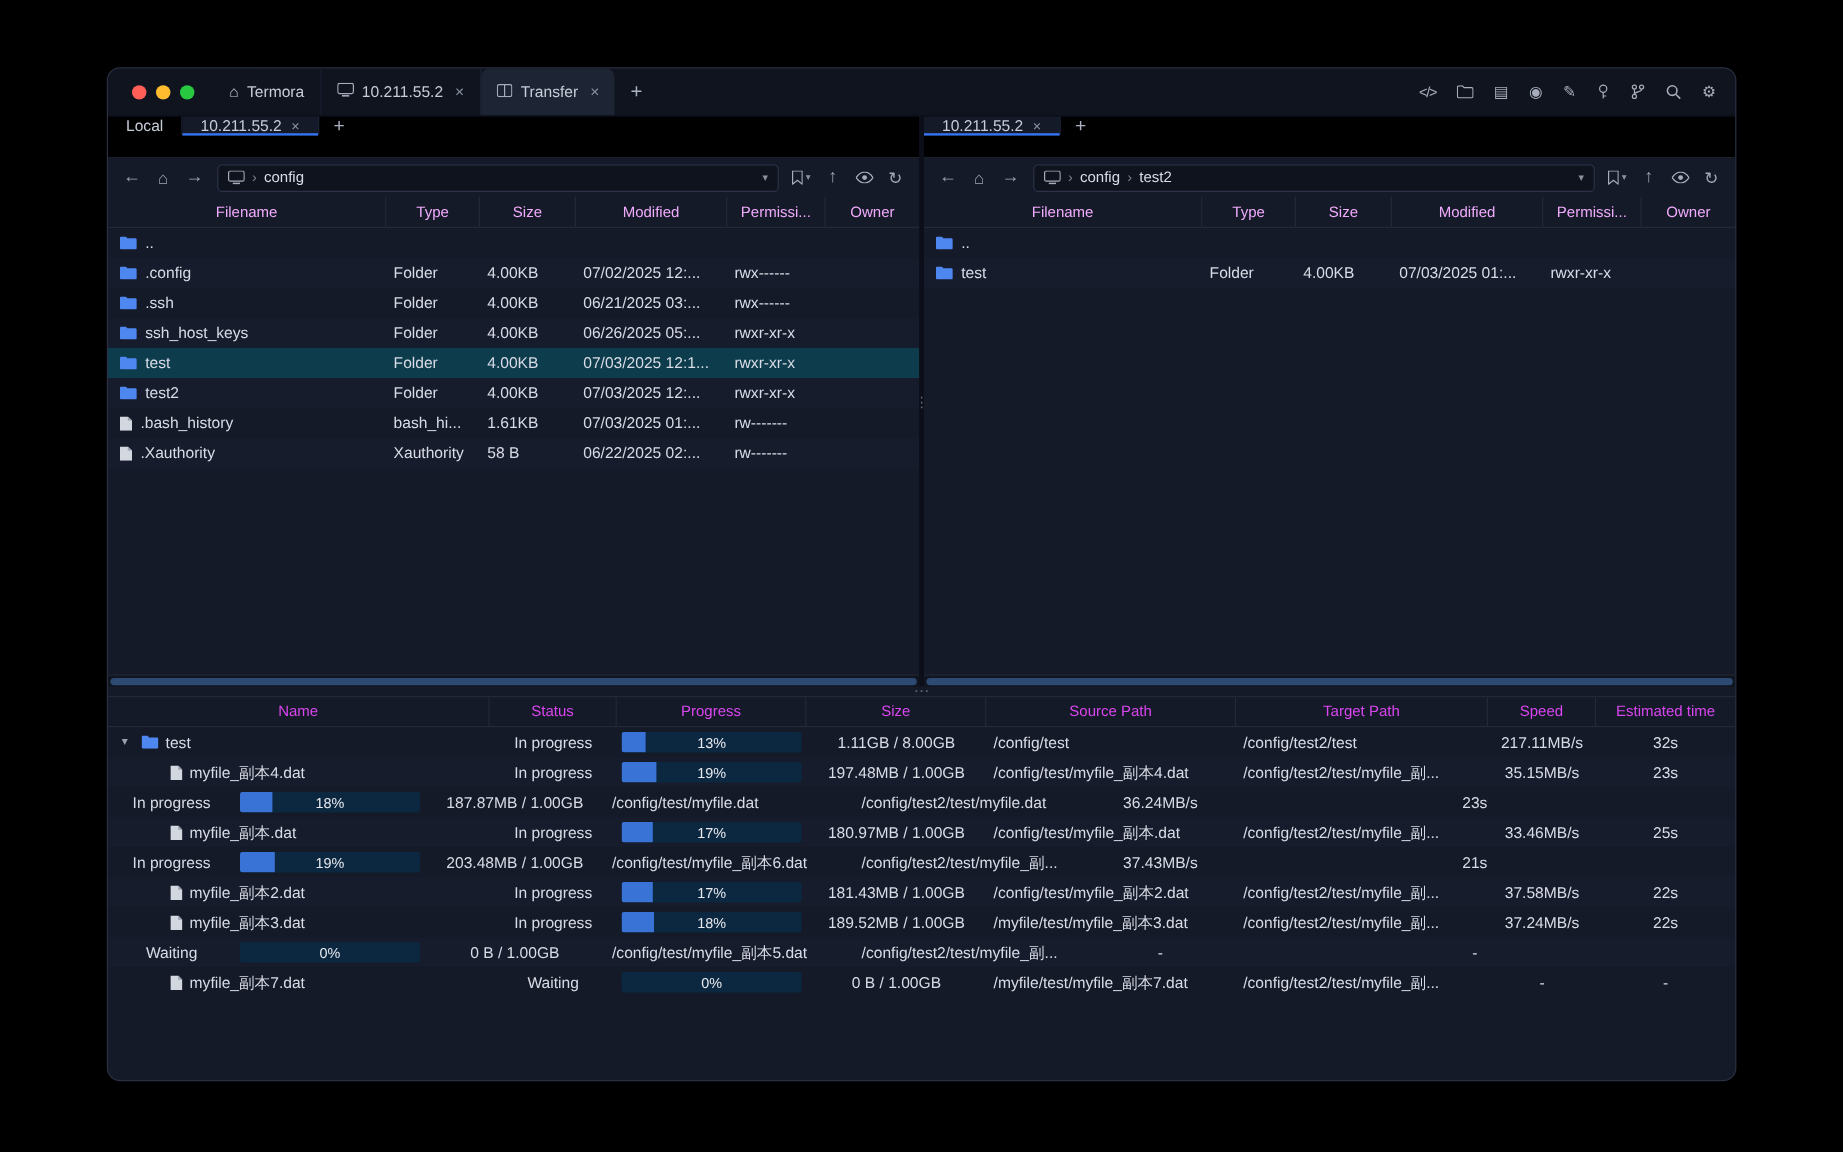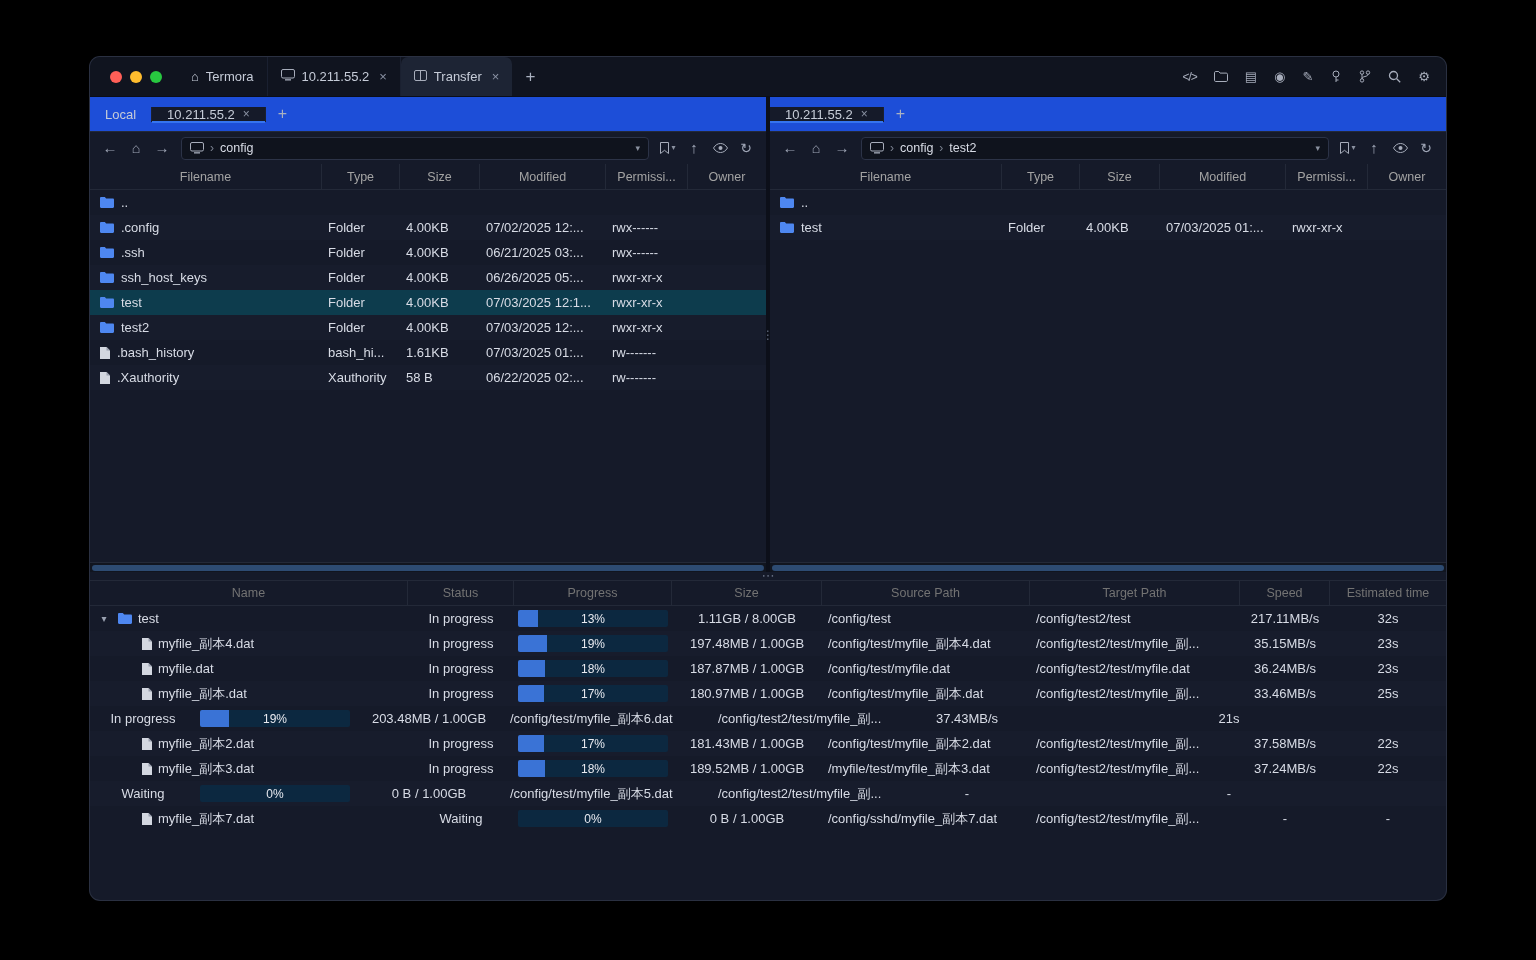--- a/index.html
+++ b/index.html
@@ -23,21 +23,21 @@
   .tb-actions { position:absolute; right:16px; top:0; height:100%; display:flex;
     align-items:center; gap:17px; color:#a7adbb; font-size:13px; }
   .tb-actions .ticon { display:flex; align-items:center; line-height:0; }
   .ticon.txt { font-size:12px; line-height:normal; letter-spacing:-1px; }
 
   
   .panes { flex:0 0 475px; display:flex; align-items:stretch; min-height:0; }
   .pane { width:676px; display:flex; flex-direction:column; background:#151a29; }
   .vsplit { width:4px; background:#0c0f19; display:flex; align-items:center;
     justify-content:center; color:#626a7e; font-size:12px; }
-  .ptabs { flex:0 0 35px; background:#1d4ed8; display:flex; align-items:center;
+  .ptabs { flex:0 0 35px; background:#000000; display:flex; align-items:flex-start;
     border-bottom:1px solid #232938; }
   .ptab-list { display:flex; align-items:stretch; }
   .ptab { display:flex; align-items:center; gap:8px; padding:0 15px; font-size:13px;
     color:#c6ccd8; border-right:1px solid #1a2030; position:relative; }
   .ptab.active { background:#151a29; }
   .ptab.active::after { content:""; position:absolute; left:0; right:0; bottom:-1px;
     height:2px; background:#3574f0; }
   .ptab .close { color:#8b93a5; font-size:12px; }
   .ptab-add { display:flex; align-items:center; padding:0 12px; color:#aab1c0; font-size:16px; }
 
@@ -47,21 +47,21 @@
   .tbtn.arrow { font-size:15px; }
   .pathfield { flex:1; height:23px; margin:0 5px; background:#0f131d; border:1px solid #2c3347;
     border-radius:4px; display:flex; align-items:center; padding:0 8px; gap:6px;
     font-size:12.5px; min-width:0; }
   .crumbs { display:flex; align-items:center; gap:6px; flex:1; min-width:0; }
   .crumb-sep { color:#79808f; font-size:12px; }
   .pathfield .chev { margin-left:auto; color:#8a91a0; font-size:9px; }
   .bmchev { font-size:8px; color:#8a91a0; margin-left:2px; }
 
   .fheader { flex:0 0 26px; display:flex; align-items:stretch; border-bottom:1px solid #232938;
-    font-size:12.5px; color:#a3a3a3; }
+    font-size:12.5px; color:#f0abfc; }
   .fh { display:flex; align-items:center; justify-content:center; border-right:1px solid #232938; }
   .fh:last-child { border-right:none; }
   .w-name{width:232px}.w-type{width:78px}.w-size{width:80px}.w-mod{width:126px}.w-perm{width:82px}.w-owner{flex:1}
 
   .frows { flex:1; overflow:hidden; font-size:13px; }
   .frow { height:25px; display:flex; align-items:stretch; }
   .frow:nth-child(even) { background:#171c2c; }
   .frow.sel { background:#0d3c4d; }
   .fc { display:flex; align-items:center; padding:0 6px; white-space:nowrap; overflow:hidden; }
   .fc.name { padding-left:10px; gap:7px; }
@@ -69,21 +69,21 @@
 
   .hscroll { flex:0 0 10px; border-top:1px solid #232938; position:relative; background:#11151f; }
   .hscroll .thumb { position:absolute; left:2px; right:2px; top:2px; height:6px;
     border-radius:3px; background:#2d4b72; }
 
   
   .hsplit { flex:0 0 8px; background:#151a29; display:flex; align-items:center;
     justify-content:center; color:#626a7e; font-size:13px; line-height:4px; }
   .transfers { flex:1; display:flex; flex-direction:column; min-height:0; }
   .theader { flex:0 0 26px; display:flex; border-top:1px solid #232938;
-    border-bottom:1px solid #232938; font-size:12.5px; color:#737373; }
+    border-bottom:1px solid #232938; font-size:12.5px; color:#d946ef; }
   .th { display:flex; align-items:center; justify-content:center; border-right:1px solid #232938; }
   .th:last-child { border-right:none; }
   .t-name{width:318px}.t-status{width:106px}.t-prog{width:158px}.t-size{width:150px}
   .t-src{width:208px}.t-tgt{width:210px}.t-speed{width:90px}.t-eta{flex:1}
 
   .trows { flex:1; overflow:hidden; font-size:13px; }
   .trow { height:25px; display:flex; align-items:stretch; }
   .trow:nth-child(even) { background:#171c2c; }
   .tc { display:flex; align-items:center; padding:0 6px; white-space:nowrap; overflow:hidden; }
   .tc.center { justify-content:center; }
@@ -508,30 +508,20 @@
               <span class="plabel">19%</span>
             </div>
           </div>
           <div class="tc center t-size">197.48MB / 1.00GB</div>
           <div class="tc t-src">/config/test/myfile_副本4.dat</div>
           <div class="tc t-tgt">/config/test2/test/myfile_副...</div>
           <div class="tc center t-speed">35.15MB/s</div>
           <div class="tc center t-eta">23s</div>
         </div>
         <div class="trow">
-          <div class="tc name t-name">
-            <span class="cindent"></span>
-            <span class="ficon">
-              <svg width="10" height="12" viewBox="0 0 10 12">
-                <path d="M0 0h6.5L10 3.5V12H0z" fill="#d3d7e0"></path>
-                <path d="M6.5 0L10 3.5H6.5z" fill="#99a0ae"></path>
-              </svg>
-            </span>
-            <span>myfile.dat</span>
-          </div>
           <div class="tc center t-status">In progress</div>
           <div class="tc t-prog">
             <div class="pbar">
               <div class="pfill" style="width:18%"></div>
               <span class="plabel">18%</span>
             </div>
           </div>
           <div class="tc center t-size">187.87MB / 1.00GB</div>
           <div class="tc t-src">/config/test/myfile.dat</div>
           <div class="tc t-tgt">/config/test2/test/myfile.dat</div>
@@ -650,21 +640,21 @@
             <span>myfile_副本7.dat</span>
           </div>
           <div class="tc center t-status">Waiting</div>
           <div class="tc t-prog">
             <div class="pbar">
               <div class="pfill" style="width:0%"></div>
               <span class="plabel">0%</span>
             </div>
           </div>
           <div class="tc center t-size">0 B / 1.00GB</div>
-          <div class="tc t-src">/config/sshd/myfile_副本7.dat</div>
+          <div class="tc t-src">/myfile/test/myfile_副本7.dat</div>
           <div class="tc t-tgt">/config/test2/test/myfile_副...</div>
           <div class="tc center t-speed">-</div>
           <div class="tc center t-eta">-</div>
         </div>
       </div>
   </div>
 
 </div>
 
 </body></html>

